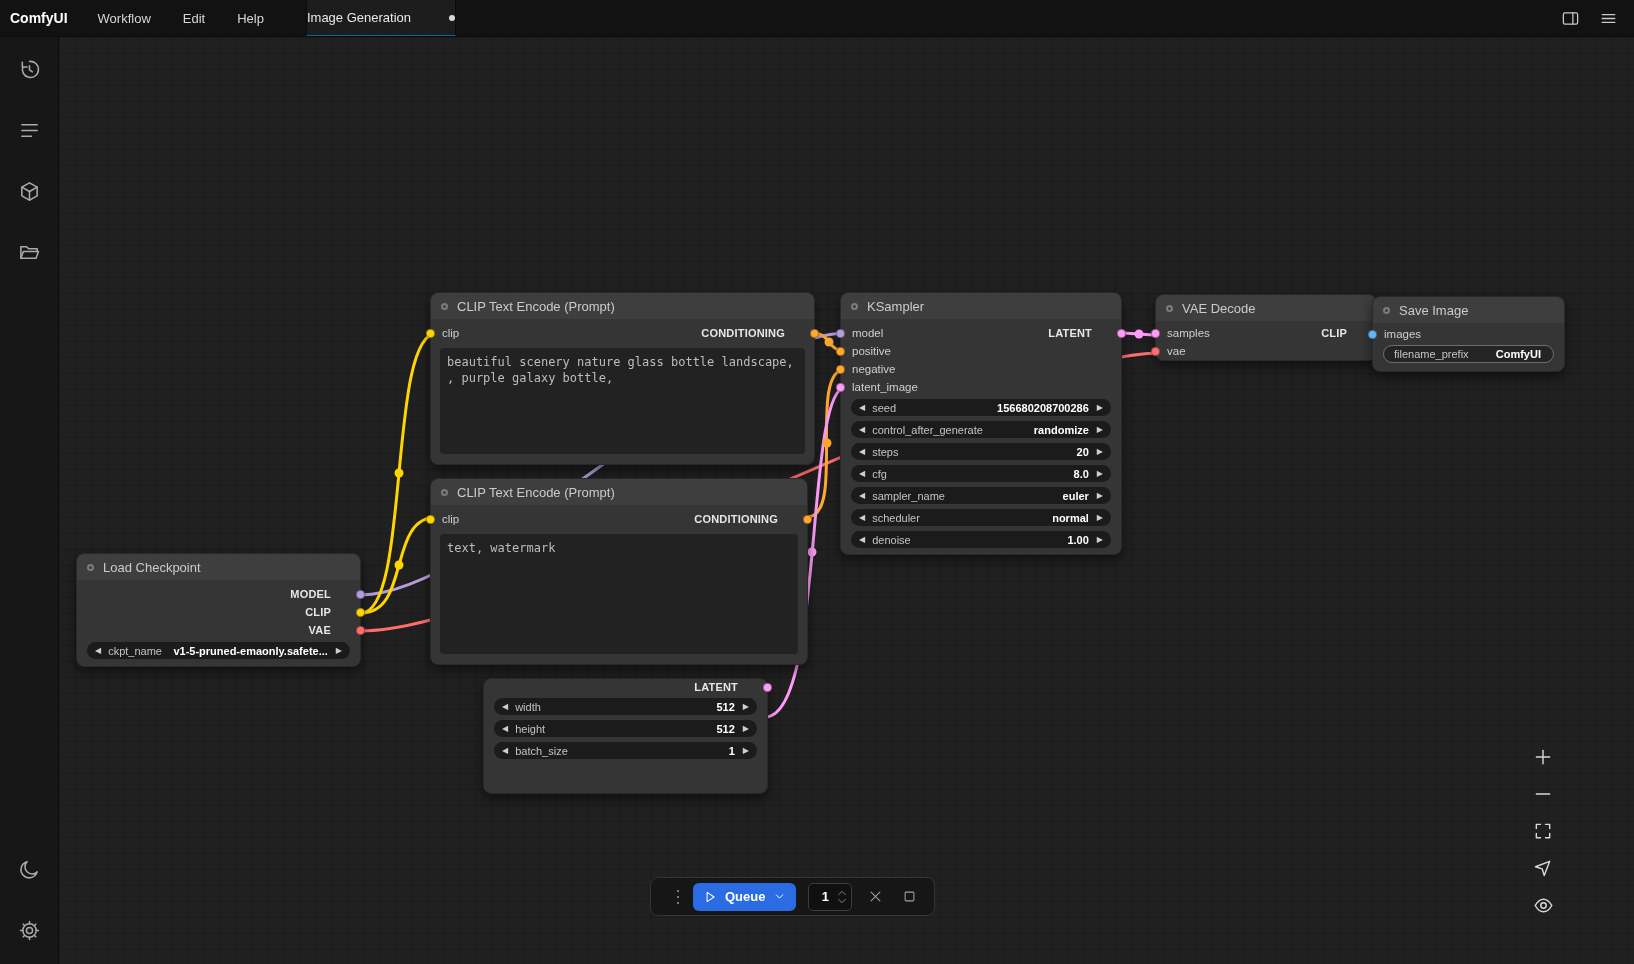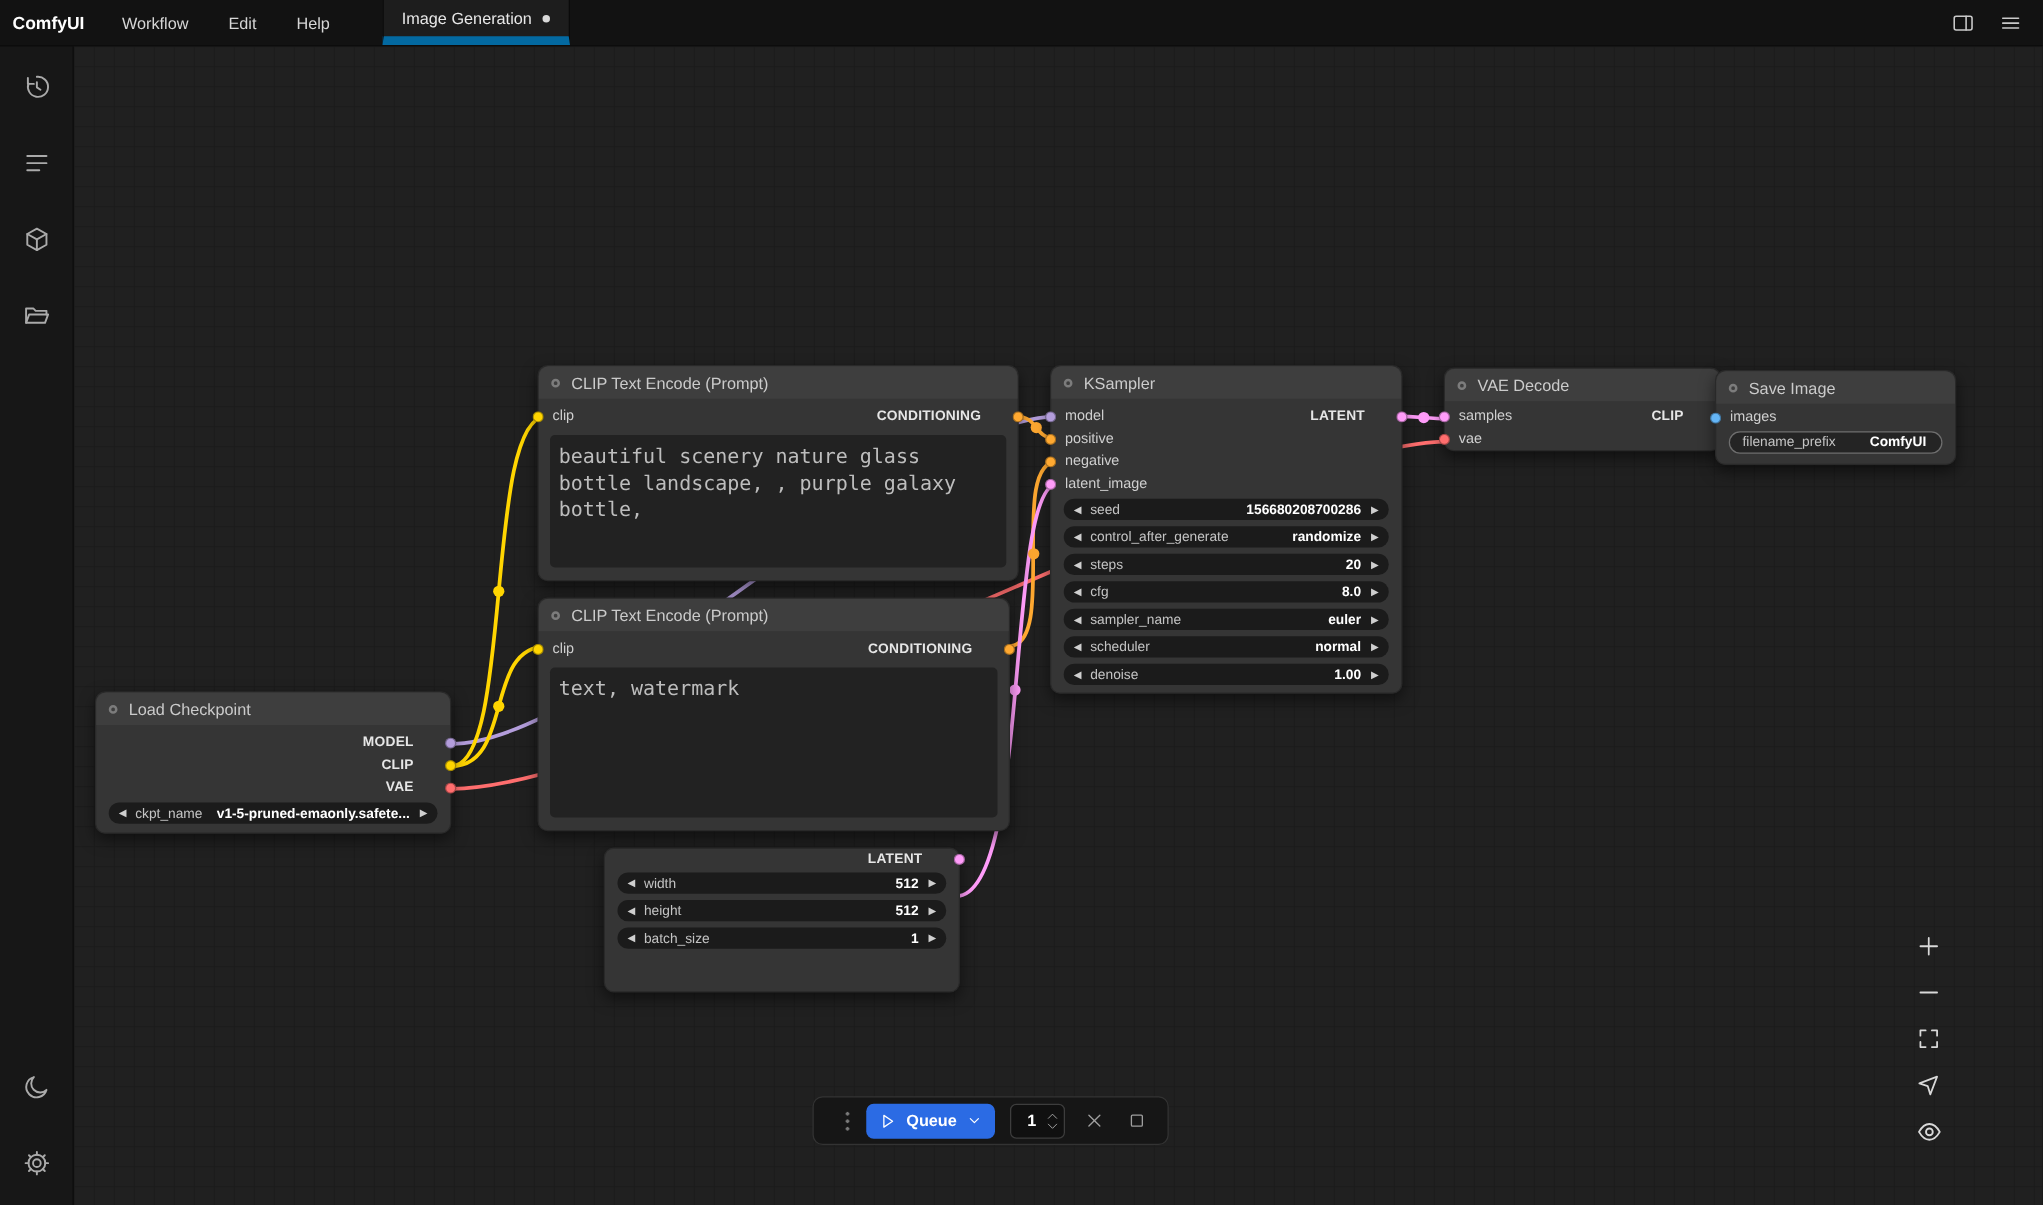--- a/index.html
+++ b/index.html
@@ -10,21 +10,21 @@
   *{margin:0;padding:0;box-sizing:border-box;}
   html,body{width:1634px;height:964px;overflow:hidden;background:#121212;
     font-family:"Liberation Sans",sans-serif;-webkit-font-smoothing:antialiased;}
 
   
   .topbar{position:absolute;left:0;top:0;width:1634px;height:37px;background:#121212;
     display:flex;align-items:stretch;z-index:10;border-bottom:1px solid #0c0c0c;}
   .logo{color:#fff;font-size:14px;font-weight:700;display:flex;align-items:center;padding:0 14px 0 10px;}
   .menu-item{color:#d6d6d6;font-size:13px;display:flex;align-items:center;padding:0 16px;cursor:default;}
   .tab{margin-left:26px;width:150px;background:#1d1d1d;border-left:1px solid #0a0a0a;border-right:1px solid #0a0a0a;
-    border-bottom:7px solid #0369a1;display:flex;align-items:center;justify-content:center;gap:9px;}
+    border-bottom:1px solid #0369a1;display:flex;align-items:center;justify-content:space-between;gap:9px;}
   .tab-label{color:#e8e8e8;font-size:13px;}
   .unsaved-dot{width:6px;height:6px;border-radius:50%;background:#d9d9d9;}
   .topbar-right{margin-left:auto;display:flex;align-items:center;gap:14px;padding-right:14px;}
   .tb-icon{display:flex;align-items:center;justify-content:center;width:24px;height:24px;}
   .tb-icon svg{stroke:#c9c9c9;fill:none;stroke-width:1.6;stroke-linecap:round;stroke-linejoin:round;}
 
   
   .sidebar{position:absolute;left:0;top:37px;width:59px;height:927px;background:#171717;z-index:9;
     display:flex;flex-direction:column;align-items:center;border-right:1px solid #0d0d0d;}
   .sb-icon{width:40px;height:40px;display:flex;align-items:center;justify-content:center;border-radius:6px;}
@@ -53,21 +53,21 @@
   .rows{padding-top:5px;}
   .slot-row{display:flex;justify-content:space-between;align-items:center;height:18px;font-size:11.5px;color:#cfcfcf;}
   .slot-in{display:flex;align-items:center;gap:7px;margin-left:-5px;}
   .slot-out{display:flex;align-items:center;gap:25px;margin-left:auto;margin-right:-5px;}
   .out-label{font-weight:700;font-size:11px;color:#e6e6e6;letter-spacing:.2px;}
   .dot{width:9px;height:9px;border-radius:50%;flex:none;border:1px solid rgba(0,0,0,.35);}
   .d-model{background:var(--model);} .d-clip{background:var(--clip);} .d-vae{background:var(--vae);}
   .d-cond{background:var(--cond);} .d-latent{background:var(--latent);} .d-image{background:var(--image);}
 
   .prompt-box{background:#222;border-radius:4px;margin:6px 9px 8px;padding:6px 7px;
-    font-family:"DejaVu Sans Mono",monospace;font-size:16px;line-height:1.35;color:#bdbdbd;overflow:hidden;}
+    font-family:"DejaVu Sans Mono",monospace;font-size:12px;line-height:1.35;color:#bdbdbd;overflow:hidden;}
 
   .widgets{padding:3px 10px 6px;}
   .widget{height:17px;background:var(--widget-bg);border-radius:9px;display:flex;align-items:center;
     padding:0 8px;font-size:11px;margin-bottom:5px;}
   .warrow{font-size:8px;color:#cfcfcf;line-height:1;flex:none;}
   .wlabel{color:#c4c4c4;margin-left:7px;white-space:nowrap;}
   .wvalue{margin-left:auto;margin-right:8px;color:#fff;font-weight:700;white-space:nowrap;}
   .widget-text{height:18px;border:1px solid #6e6e6e;background:#242424;border-radius:9px;
     display:flex;align-items:center;padding:0 10px;font-size:11px;margin:2px 10px 6px;}
   .widget-text .wvalue{margin-right:2px;}

